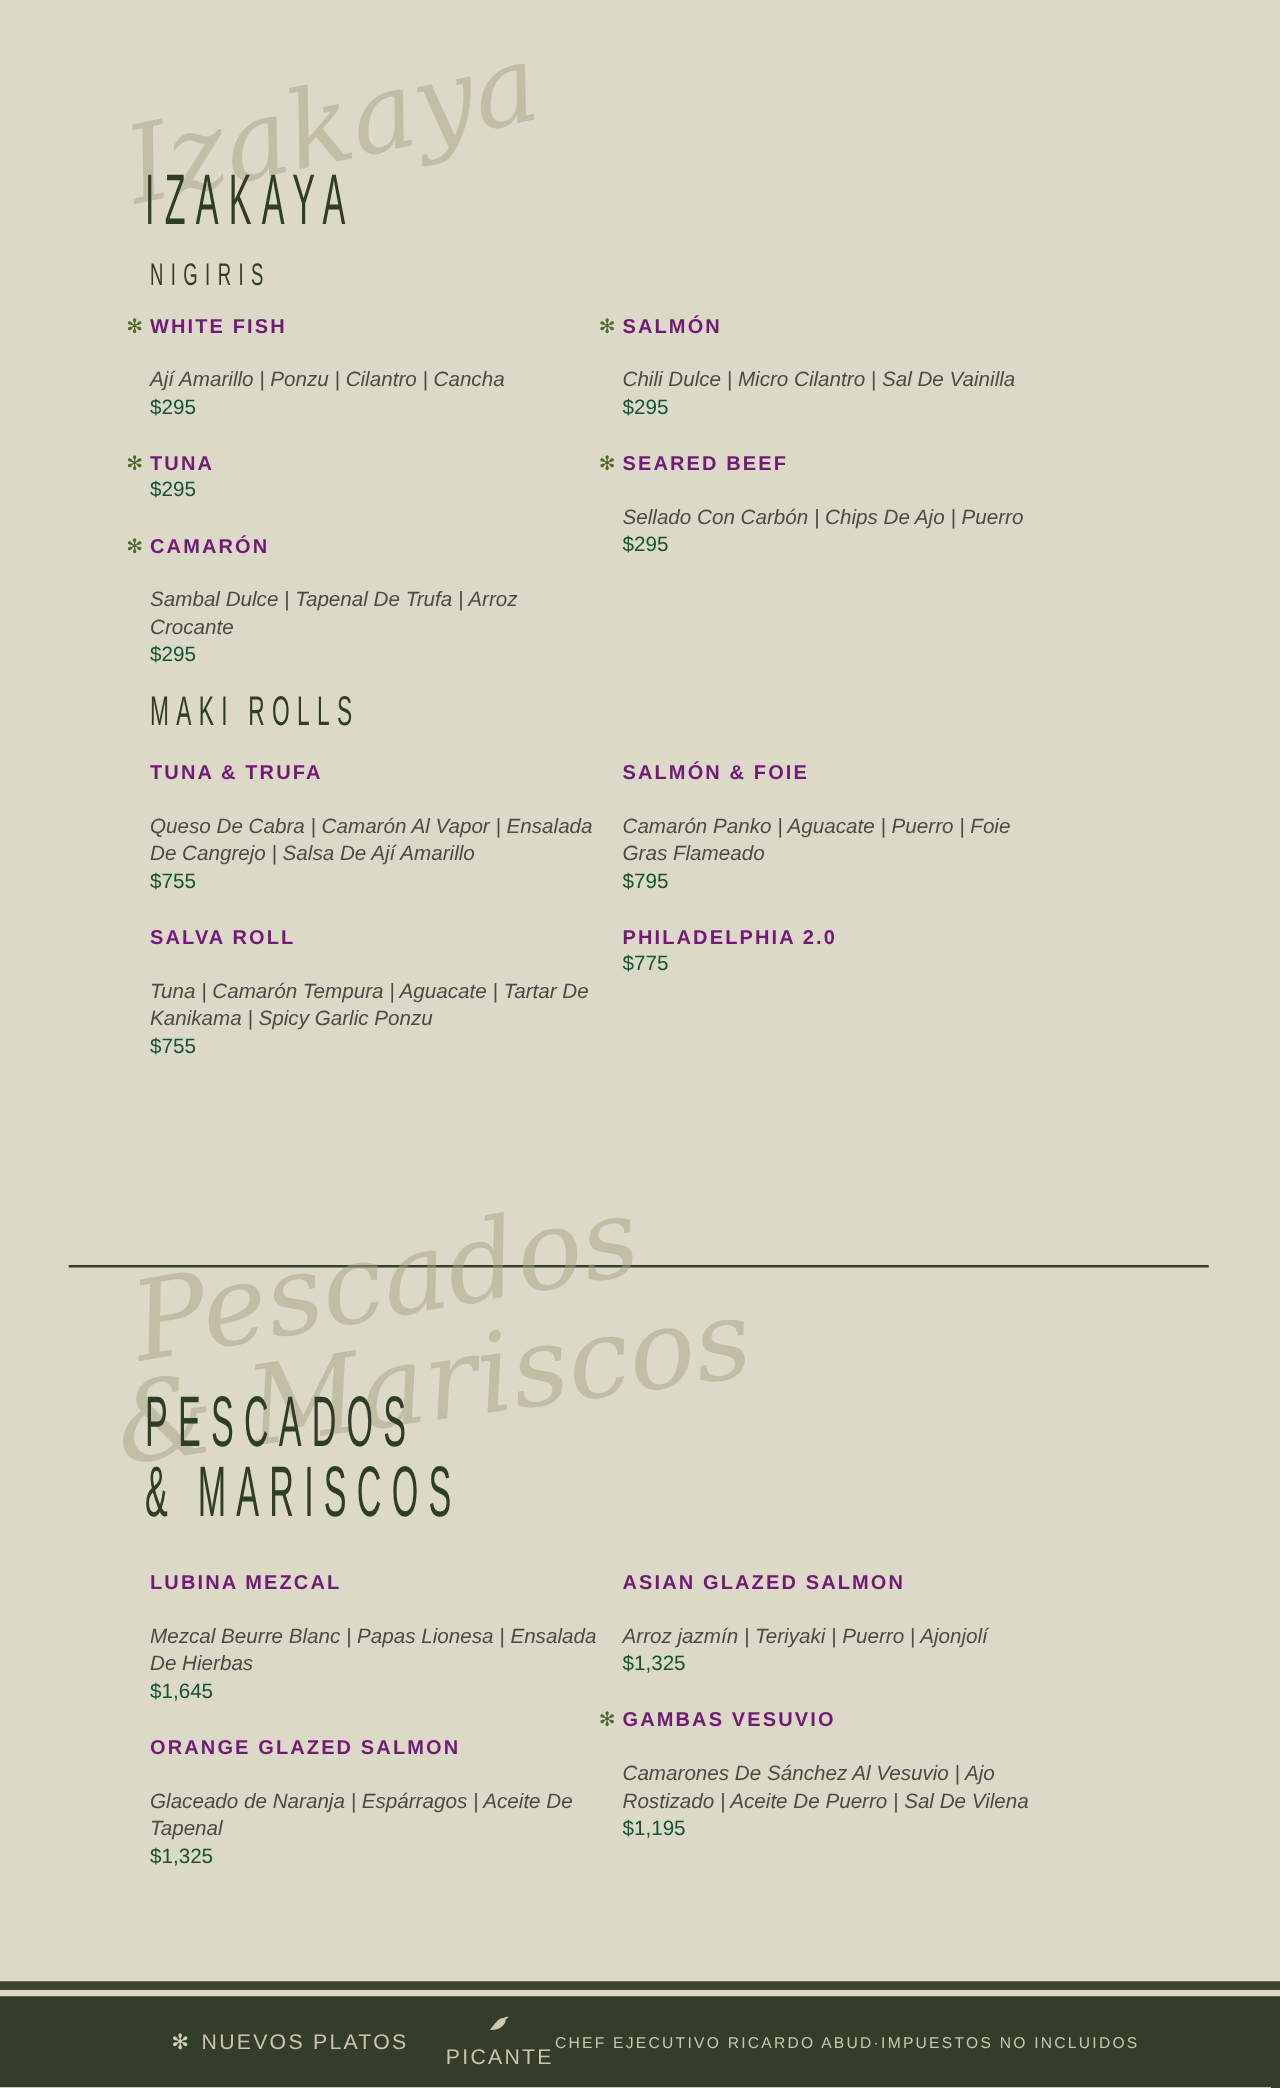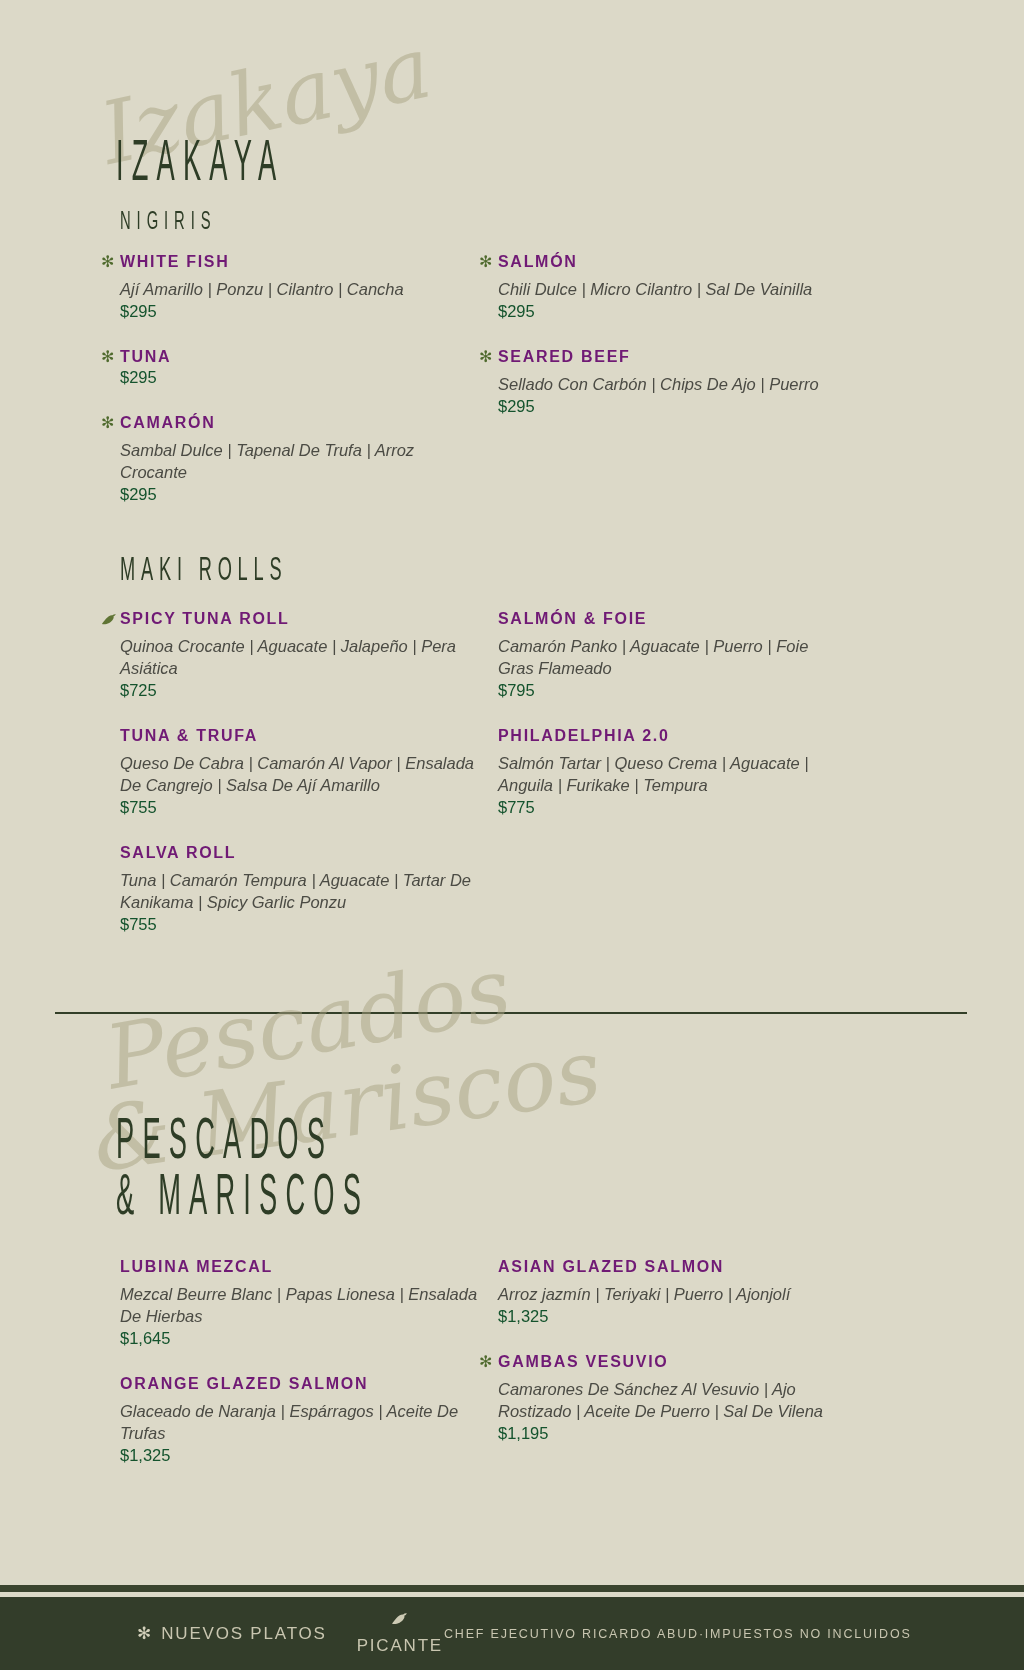--- a/index.html
+++ b/index.html
@@ -28,21 +28,21 @@
   .h-pesc2 .stretch{transform:scale(.62,1.3);}
 
   
   .col{position:absolute;padding-left:19px;box-sizing:content-box;}
   .item{margin-bottom:27px;}
   .name-row{display:flex;align-items:center;}
   .marker{width:19px;margin-left:-19px;flex:0 0 19px;display:inline-flex;align-items:center;}
   .marker.new{color:#4f6a2d;font-size:16px;line-height:1;}
   .marker.spicy{color:#5f7434;}
   .name{font-size:16px;font-weight:700;letter-spacing:1.7px;color:#701a75;}
-  .desc{font-style:italic;font-size:16.5px;line-height:22px;color:#4b4b44;margin-top:7px;max-width:100%;}
+  .desc{font-style:italic;font-size:16.5px;line-height:22px;color:#4b4b44;margin-top:22px;max-width:100%;}
   .price{font-size:16.5px;color:#14532d;margin-top:2px;}
 
   .divider{position:absolute;left:55px;top:1012px;width:912px;height:2px;background:#333f28;}
 
   
   .stripe{position:absolute;left:0;top:1585px;width:1024px;height:7px;background:#3a442e;}
   .footer{position:absolute;left:0;top:1597px;width:1024px;height:73px;background:#333d2a;}
   .footer-inner{position:relative;height:100%;}
   .legend{position:absolute;left:137px;top:0;height:100%;display:flex;align-items:center;}
   .legend-item{display:flex;align-items:center;gap:10px;}
@@ -103,32 +103,20 @@
         </div>
         <div class="desc">Sellado Con Carbón | Chips De Ajo | Puerro</div>
         <div class="price">$295</div>
       </div>
     </div>
 
   <div class="display h-maki"><span class="stretch">MAKI ROLLS</span></div>
   <div class="col" style="left:101px;top:610px;width:364px">
       <div class="item">
         <div class="name-row">
-          <span class="marker spicy">
-            <svg viewBox="0 0 20 16" width="16" height="13" aria-hidden="true">
-              <path d="M1.2 13.6 C5.5 14.8 12.5 12.6 15.2 7.4 C15.9 6 16 4.9 15.6 4.1 C16.8 3.6 17.9 2.7 18.6 1.4 C17 1.2 15.4 1.6 14.3 2.7 C11.8 2.3 8.6 4.3 6.2 7.2 C4.2 9.6 2.4 12 1.2 13.6 Z" fill="currentColor"></path>
-            </svg>
-          </span>
-          <span class="name">SPICY TUNA ROLL</span>
-        </div>
-        <div class="desc">Quinoa Crocante | Aguacate | Jalapeño | Pera Asiática</div>
-        <div class="price">$725</div>
-      </div>
-      <div class="item">
-        <div class="name-row">
           <span class="marker"></span>
           <span class="name">TUNA &amp; TRUFA</span>
         </div>
         <div class="desc">Queso De Cabra | Camarón Al Vapor | Ensalada De Cangrejo | Salsa De Ají Amarillo</div>
         <div class="price">$755</div>
       </div>
       <div class="item">
         <div class="name-row">
           <span class="marker"></span>
           <span class="name">SALVA ROLL</span>
@@ -144,21 +132,20 @@
           <span class="name">SALMÓN &amp; FOIE</span>
         </div>
         <div class="desc">Camarón Panko | Aguacate | Puerro | Foie Gras Flameado</div>
         <div class="price">$795</div>
       </div>
       <div class="item">
         <div class="name-row">
           <span class="marker"></span>
           <span class="name">PHILADELPHIA 2.0</span>
         </div>
-        <div class="desc">Salmón Tartar | Queso Crema | Aguacate | Anguila | Furikake | Tempura</div>
         <div class="price">$775</div>
       </div>
     </div>
 
   <div class="divider"></div>
 
   <div class="wm wm-pesc1">Pescados</div>
   <div class="wm wm-pesc2">&amp; Mariscos</div>
   <div class="display h-pesc1"><span class="stretch">PESCADOS</span></div>
   <div class="display h-pesc2"><span class="stretch">&amp; MARISCOS</span></div>
@@ -170,21 +157,21 @@
           <span class="name">LUBINA MEZCAL</span>
         </div>
         <div class="desc">Mezcal Beurre Blanc | Papas Lionesa | Ensalada De Hierbas</div>
         <div class="price">$1,645</div>
       </div>
       <div class="item">
         <div class="name-row">
           <span class="marker"></span>
           <span class="name">ORANGE GLAZED SALMON</span>
         </div>
-        <div class="desc">Glaceado de Naranja | Espárragos | Aceite De Trufas</div>
+        <div class="desc">Glaceado de Naranja | Espárragos | Aceite De Tapenal</div>
         <div class="price">$1,325</div>
       </div>
     </div>
   <div class="col" style="left:479px;top:1258px;width:350px">
       <div class="item">
         <div class="name-row">
           <span class="marker"></span>
           <span class="name">ASIAN GLAZED SALMON</span>
         </div>
         <div class="desc">Arroz jazmín | Teriyaki | Puerro | Ajonjolí</div>

